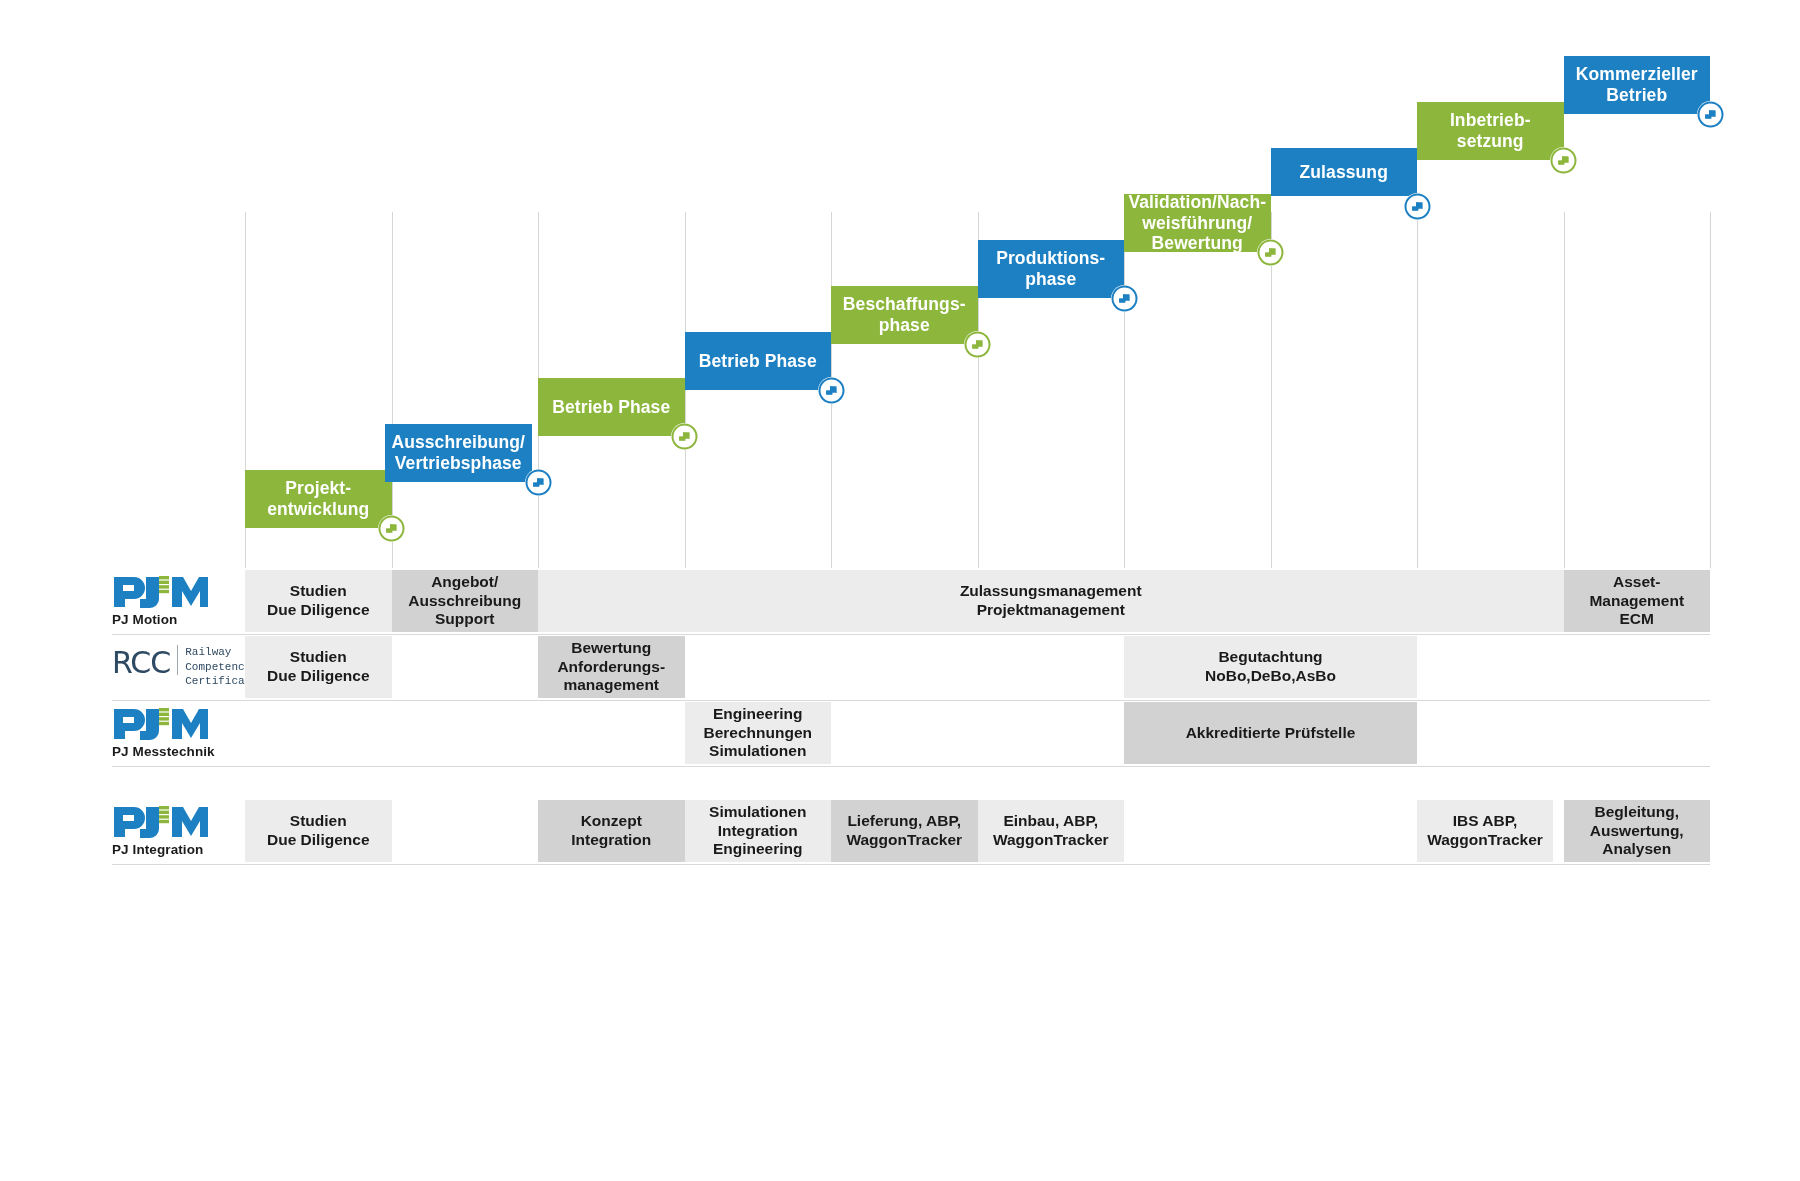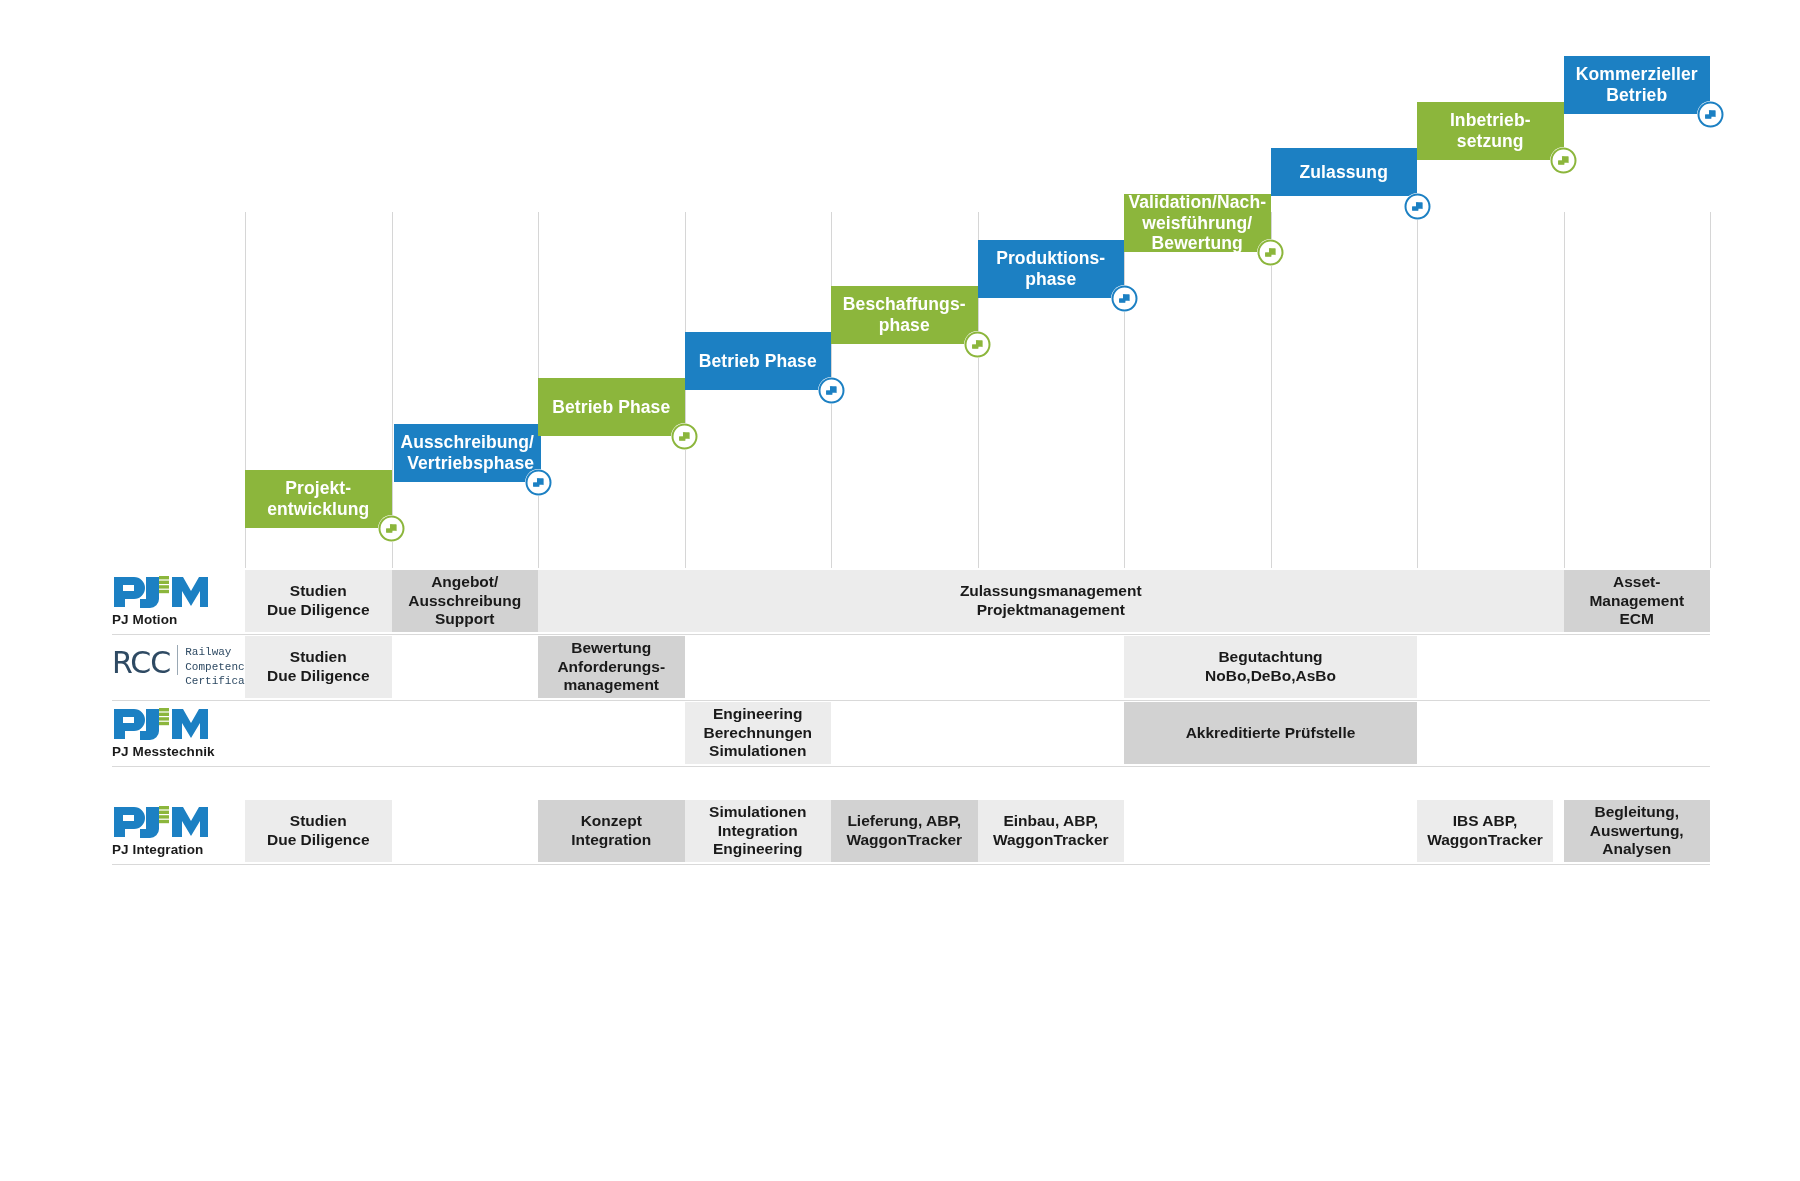--- a/index.html
+++ b/index.html
@@ -111,21 +111,21 @@
       </div>
       <div class="step-icon" style="left: 378px; top: 514.5px;">
         <svg width="27" height="27" viewBox="0 0 27 27">
           <circle cx="13.5" cy="13.5" r="12" fill="#fff" stroke="#8cb63c" stroke-width="2"></circle>
           <path d="M8.2 17.6 L8.2 13.6 L12.0 13.6 L12.0 9.8 L11.6 9.4 L18.4 9.4 L18.4 16.2 L18.0 15.8 L14.2 15.8 L14.2 17.6 Z" fill="#8cb63c"></path>
           <path d="M11.9 9.4 L18.4 9.4 L18.4 15.9 Z" fill="#8cb63c"></path>
           <rect x="8.2" y="13.6" width="6.1" height="4.0" fill="#8cb63c"></rect>
           <rect x="12.1" y="9.5" width="2.2" height="5.0" fill="#8cb63c"></rect>
         </svg>
       </div>
-      <div class="step blue" style="left: 394px; top: 424px; width: 146.5px; height: 58px; text-align: right;">
+      <div class="step blue" style="left: 385px; top: 424px; width: 146.5px; height: 58px;">
         <span>Ausschreibung/<br>Vertriebsphase</span>
       </div>
       <div class="step-icon" style="left: 524.5px; top: 468.5px;">
         <svg width="27" height="27" viewBox="0 0 27 27">
           <circle cx="13.5" cy="13.5" r="12" fill="#fff" stroke="#1c80c3" stroke-width="2"></circle>
           <path d="M8.2 17.6 L8.2 13.6 L12.0 13.6 L12.0 9.8 L11.6 9.4 L18.4 9.4 L18.4 16.2 L18.0 15.8 L14.2 15.8 L14.2 17.6 Z" fill="#1c80c3"></path>
           <path d="M11.9 9.4 L18.4 9.4 L18.4 15.9 Z" fill="#1c80c3"></path>
           <rect x="8.2" y="13.6" width="6.1" height="4.0" fill="#1c80c3"></rect>
           <rect x="12.1" y="9.5" width="2.2" height="5.0" fill="#1c80c3"></rect>
         </svg>

